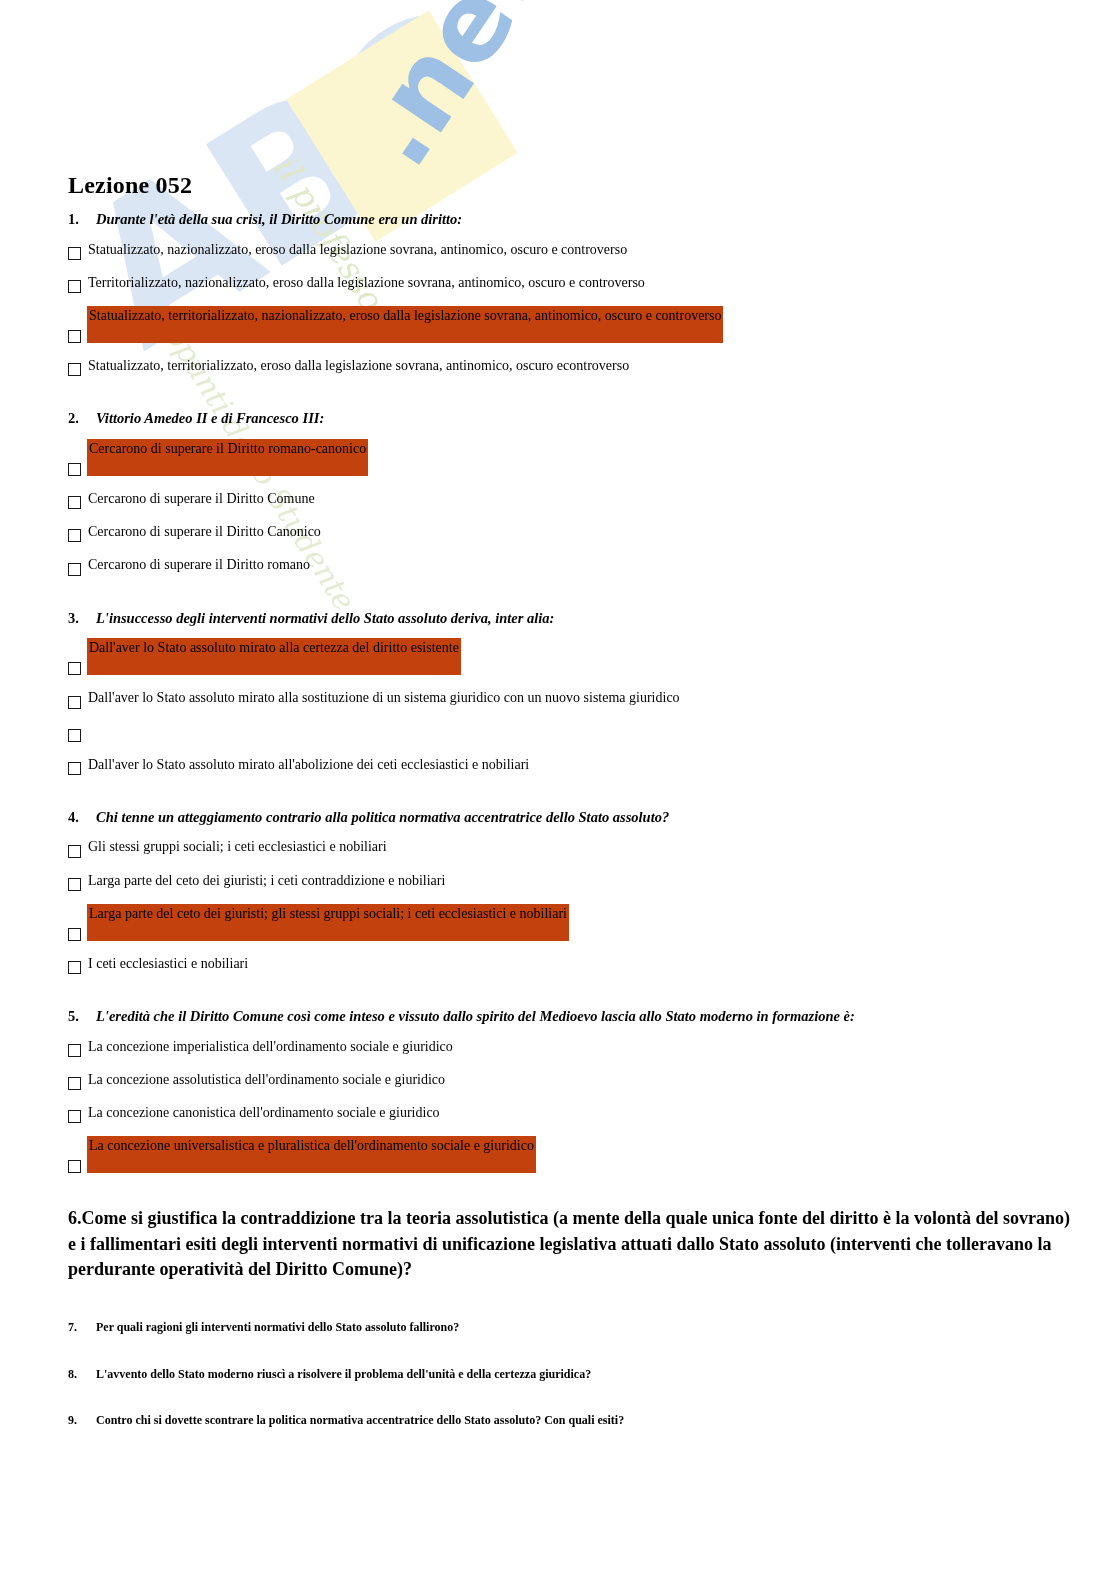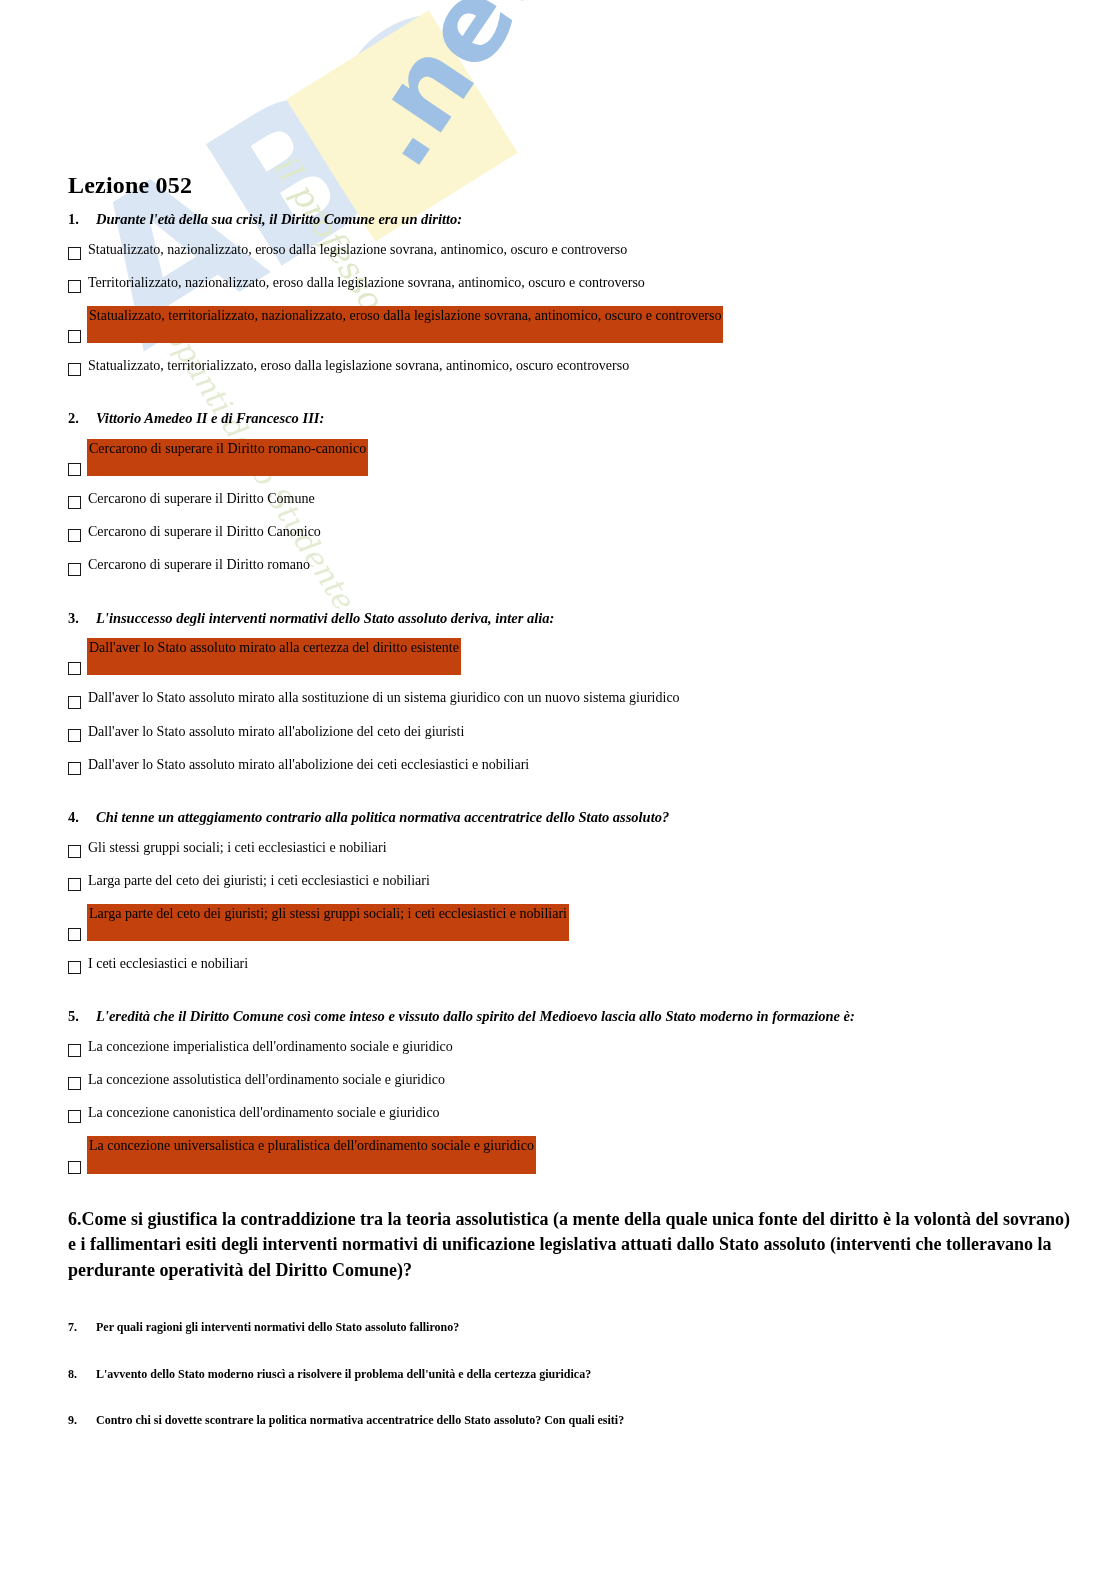--- a/index.html
+++ b/index.html
@@ -264,21 +264,20 @@
           <div class="option">
             <span class="checkbox"></span>
             <span class="opt-text hl">Dall'aver lo Stato assoluto mirato alla certezza del diritto esistente</span>
           </div>
           <div class="option">
             <span class="checkbox"></span>
             <span class="opt-text">Dall'aver lo Stato assoluto mirato alla sostituzione di un sistema giuridico con un nuovo sistema giuridico</span>
           </div>
           <div class="option">
             <span class="checkbox"></span>
-            <span class="opt-text">Dall'aver lo Stato assoluto mirato all'abolizione del ceto dei giuristi</span>
           </div>
           <div class="option">
             <span class="checkbox"></span>
             <span class="opt-text">Dall'aver lo Stato assoluto mirato all'abolizione dei ceti ecclesiastici e nobiliari</span>
           </div>
         </div>
       </div>
 
       <div class="q-gap"></div>
 
@@ -287,21 +286,21 @@
           <span class="q-num">4.</span>
           <span class="q-text">Chi tenne un atteggiamento contrario alla politica normativa accentratrice dello Stato assoluto?</span>
         </div>
         <div class="options">
           <div class="option">
             <span class="checkbox"></span>
             <span class="opt-text">Gli stessi gruppi sociali; i ceti ecclesiastici e nobiliari</span>
           </div>
           <div class="option">
             <span class="checkbox"></span>
-            <span class="opt-text">Larga parte del ceto dei giuristi; i ceti ecclesiastici e nobiliari</span>
+            <span class="opt-text">Larga parte del ceto dei giuristi; i ceti contraddizione e nobiliari</span>
           </div>
           <div class="option">
             <span class="checkbox"></span>
             <span class="opt-text hl">Larga parte del ceto dei giuristi; gli stessi gruppi sociali; i ceti ecclesiastici e nobiliari</span>
           </div>
           <div class="option">
             <span class="checkbox"></span>
             <span class="opt-text">I ceti ecclesiastici e nobiliari</span>
           </div>
         </div>

